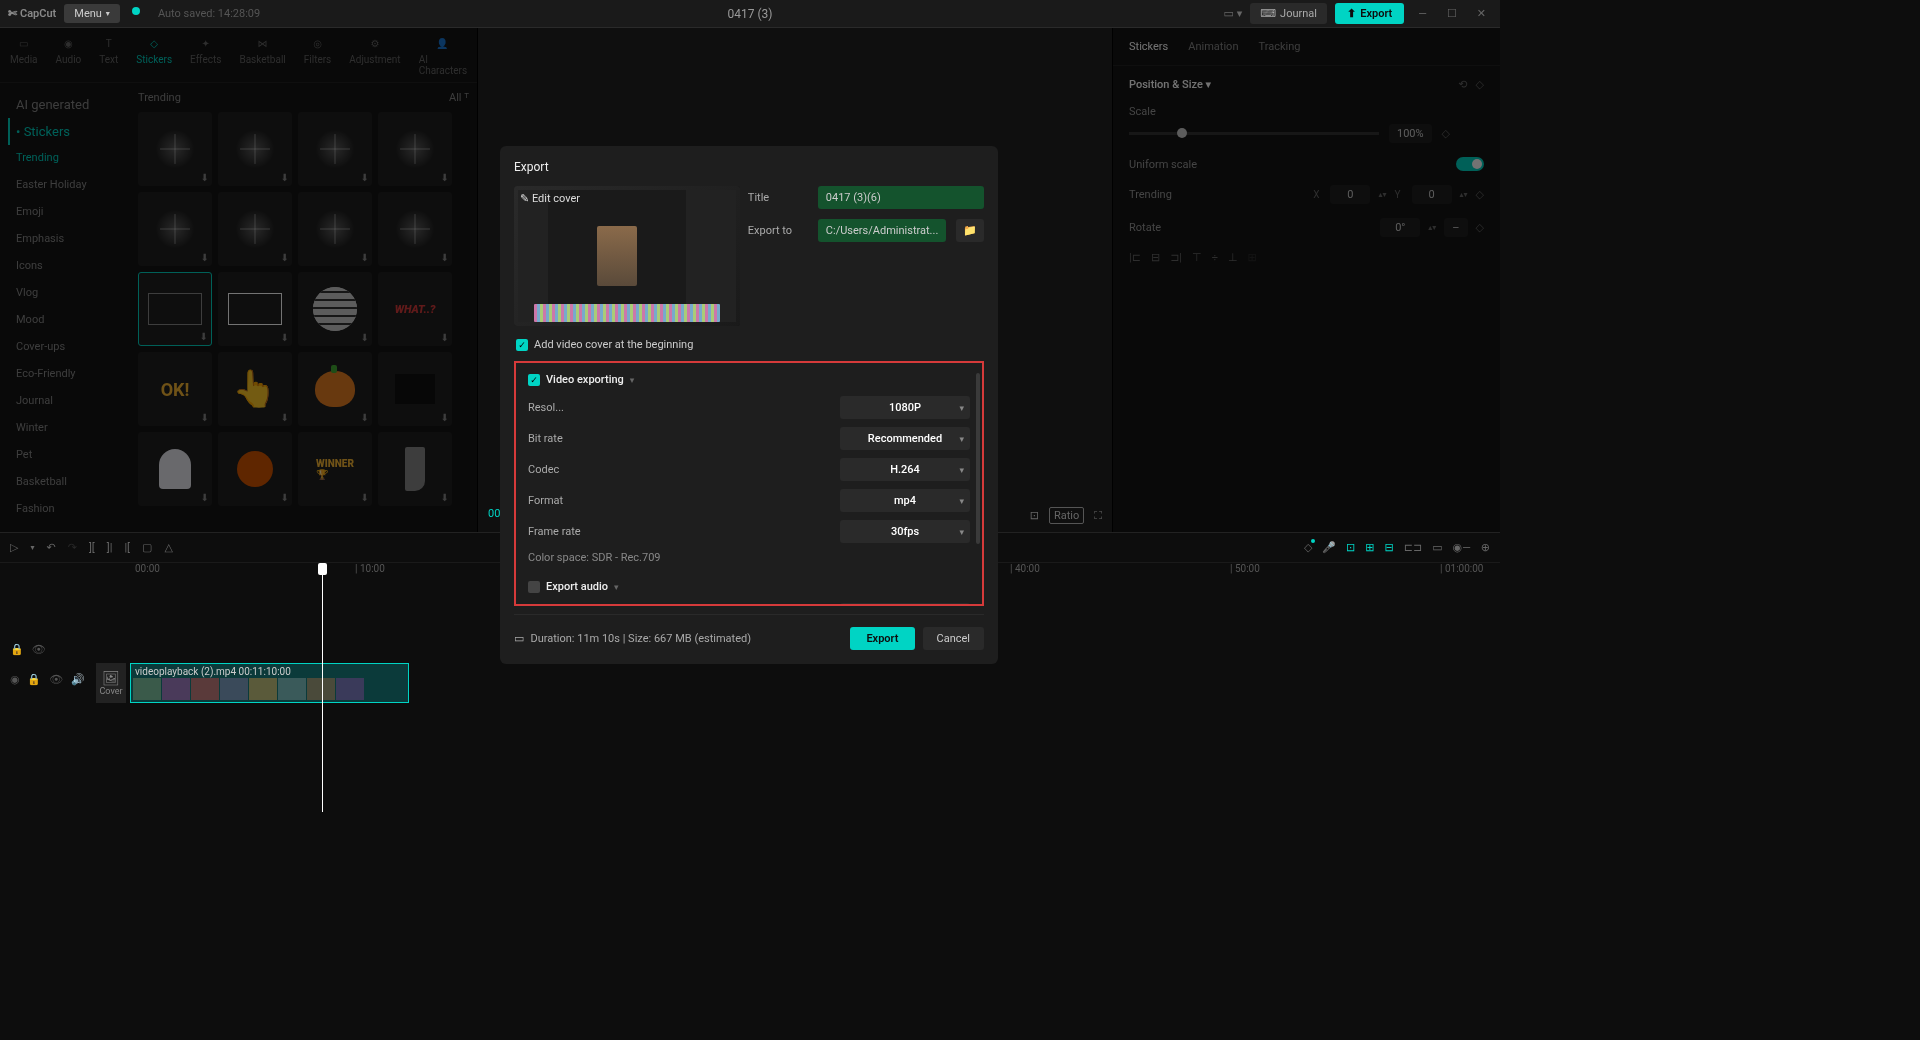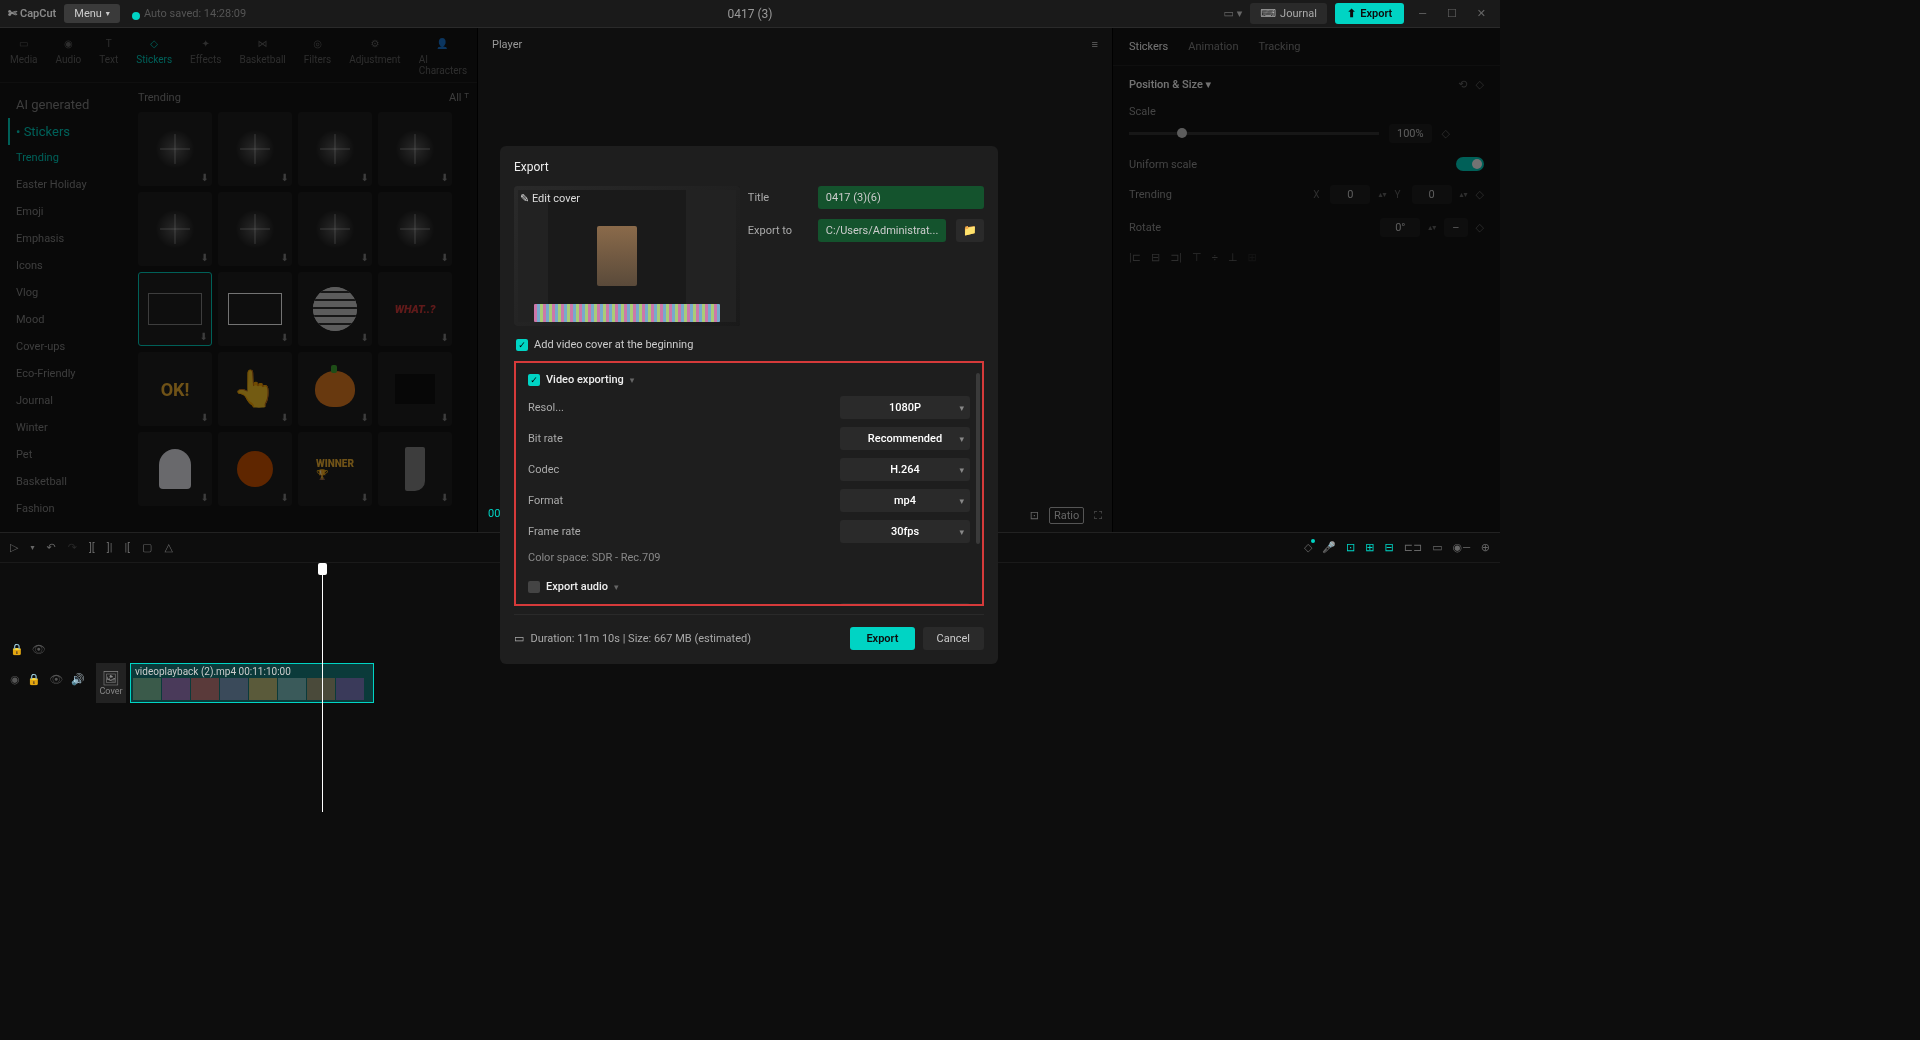--- a/index.html
+++ b/index.html
@@ -2,21 +2,21 @@
 <html><head>
 <meta charset="utf-8">
 <style>
 *{margin:0;padding:0;box-sizing:border-box;font-family:-apple-system,BlinkMacSystemFont,"Segoe UI",Roboto,sans-serif;user-select:none}
 body{width:1500px;height:812px;background:#0d0d0d;color:#ccc;font-size:11px;position:relative;overflow:hidden}
 
 
 .topbar{height:28px;background:#1a1a1a;display:flex;align-items:center;padding:0 8px;border-bottom:1px solid #2a2a2a}
 .logo{color:#888;font-weight:600;margin-right:8px}
 .menu-btn{background:#3a3a3a;padding:3px 10px;border-radius:3px;color:#ccc;margin-right:12px;display:flex;align-items:center;gap:4px}
-.autosave{color:#555;display:flex;align-items:flex-end;gap:4px}
+.autosave{color:#555;display:flex;align-items:flex-start;gap:18px}
 .autosave-dot{width:8px;height:8px;border-radius:50%;background:#00d4c4}
 .title-center{position:absolute;left:50%;transform:translateX(-50%);color:#999;font-size:12px}
 .topbar-right{margin-left:auto;display:flex;align-items:center;gap:8px}
 .shortcut-btn{background:#2a2a2a;padding:4px 10px;border-radius:3px;color:#aaa;display:flex;align-items:center;gap:4px}
 .export-btn{background:#00d4c4;color:#0d0d0d;padding:4px 12px;border-radius:3px;font-weight:600;display:flex;align-items:center;gap:4px}
 .win-ctrl{color:#666;padding:0 6px;cursor:pointer}
 
 
 .main{display:flex;height:504px}
 .left-panel{width:478px;background:#141414;border-right:1px solid #000;display:flex;flex-direction:column}
@@ -56,21 +56,21 @@
 .toggle-dot{position:absolute;right:2px;top:2px;width:10px;height:10px;background:#fff;border-radius:50%}
 .num-box{background:#1f1f1f;padding:3px 8px;border-radius:3px;min-width:40px;text-align:center;color:#ccc}
 .axis{color:#666;font-size:10px;margin-right:3px}
 .align-row{display:flex;gap:10px;color:#666}
 
 
 .timeline{height:280px;background:#0d0d0d;border-top:1px solid #222}
 .tl-toolbar{height:30px;display:flex;align-items:center;padding:0 10px;gap:12px;border-bottom:1px solid #1a1a1a;color:#666}
 .tl-body{position:relative;height:250px}
 .tl-ruler{height:20px;display:flex;color:#555;font-size:10px;padding-left:130px}
-.tl-track{position:absolute;left:130px;top:100px;height:40px;background:#0b3a3a;border:1px solid #00d4c4;display:flex;align-items:flex-start;padding:2px;width:244px}
+.tl-track{position:absolute;left:130px;top:100px;height:40px;background:#0b3a3a;border:1px solid #00d4c4;display:flex;align-items:flex-start;padding:2px;width:279px}
 .tl-clip-label{position:absolute;top:2px;left:4px;color:#ccc;font-size:10px}
 .tl-left-ctrl{position:absolute;left:10px;top:80px;color:#555;display:flex;gap:8px}
 .tl-cover{position:absolute;left:96px;top:100px;width:30px;height:40px;background:#222;display:flex;align-items:center;justify-content:center;color:#888;font-size:9px;flex-direction:column}
 .tl-playhead{position:absolute;left:322px;top:0;bottom:0;width:1px;background:#fff}
 .tl-playhead::before{content:"";position:absolute;top:0;left:-4px;width:9px;height:12px;background:#fff;border-radius:2px}
 .modal{position:absolute;left:500px;top:146px;width:498px;height:518px;background:#1e1e1e;border-radius:6px;padding:14px;color:#ccc;display:flex;flex-direction:column}
 .modal-title{font-size:12px;margin-bottom:12px;color:#eee}
 .modal-top{display:flex;gap:8px;margin-bottom:12px}
 .cover-box{width:250px;height:140px;background:#111;position:relative;border-radius:3px;overflow:hidden}
 .edit-cover{position:absolute;top:6px;left:6px;color:#ddd;font-size:11px;z-index:2}
@@ -293,24 +293,20 @@
           <div class="sticker-cell">
               <div class="sax"></div>
               <span class="dl-icon">⬇</span>
             </div>
         </div>
       </div>
     </div>
   </div>
 
   <div class="center-panel">
-    <div class="player-header">
-        <span>Player</span>
-        <span style="color:#666">≡</span>
-      </div>
     <div class="player-bottom">
       <span style="color:#00d4c4">00</span>
       <div style="display:flex;gap:10px;align-items:center">
         <span>⊡</span>
         <span style="border:1px solid #555;padding:1px 4px;border-radius:2px">Ratio</span>
         <span>⛶</span>
       </div>
     </div>
   </div>
 
@@ -395,20 +391,27 @@
       <span style="color:#00d4c4">⊡</span>
       <span style="color:#00d4c4">⊞</span>
       <span style="color:#00d4c4">⊟</span>
       <span>⊏⊐</span>
       <span>▭</span>
       <span>◉—</span>
       <span>⊕</span>
     </div>
   </div>
   <div class="tl-body">
+    <div class="tl-ruler">
+      <span style="position:absolute;left:135px">00:00</span>
+      <span style="position:absolute;left:355px">| <span>10:00</span></span>
+      <span style="position:absolute;left:1010px">| <span>40:00</span></span>
+      <span style="position:absolute;left:1230px">| <span>50:00</span></span>
+      <span style="position:absolute;left:1440px">| <span>01:00:00</span></span>
+    </div>
     <div class="tl-left-ctrl">
       <span>🔒</span>
       <span>👁</span>
     </div>
     <div style="position:absolute;left:10px;top:110px;color:#555;display:flex;gap:8px">
       <span>◉</span>
       <span>🔒</span>
       <span>👁</span>
       <span>🔊</span>
     </div>

